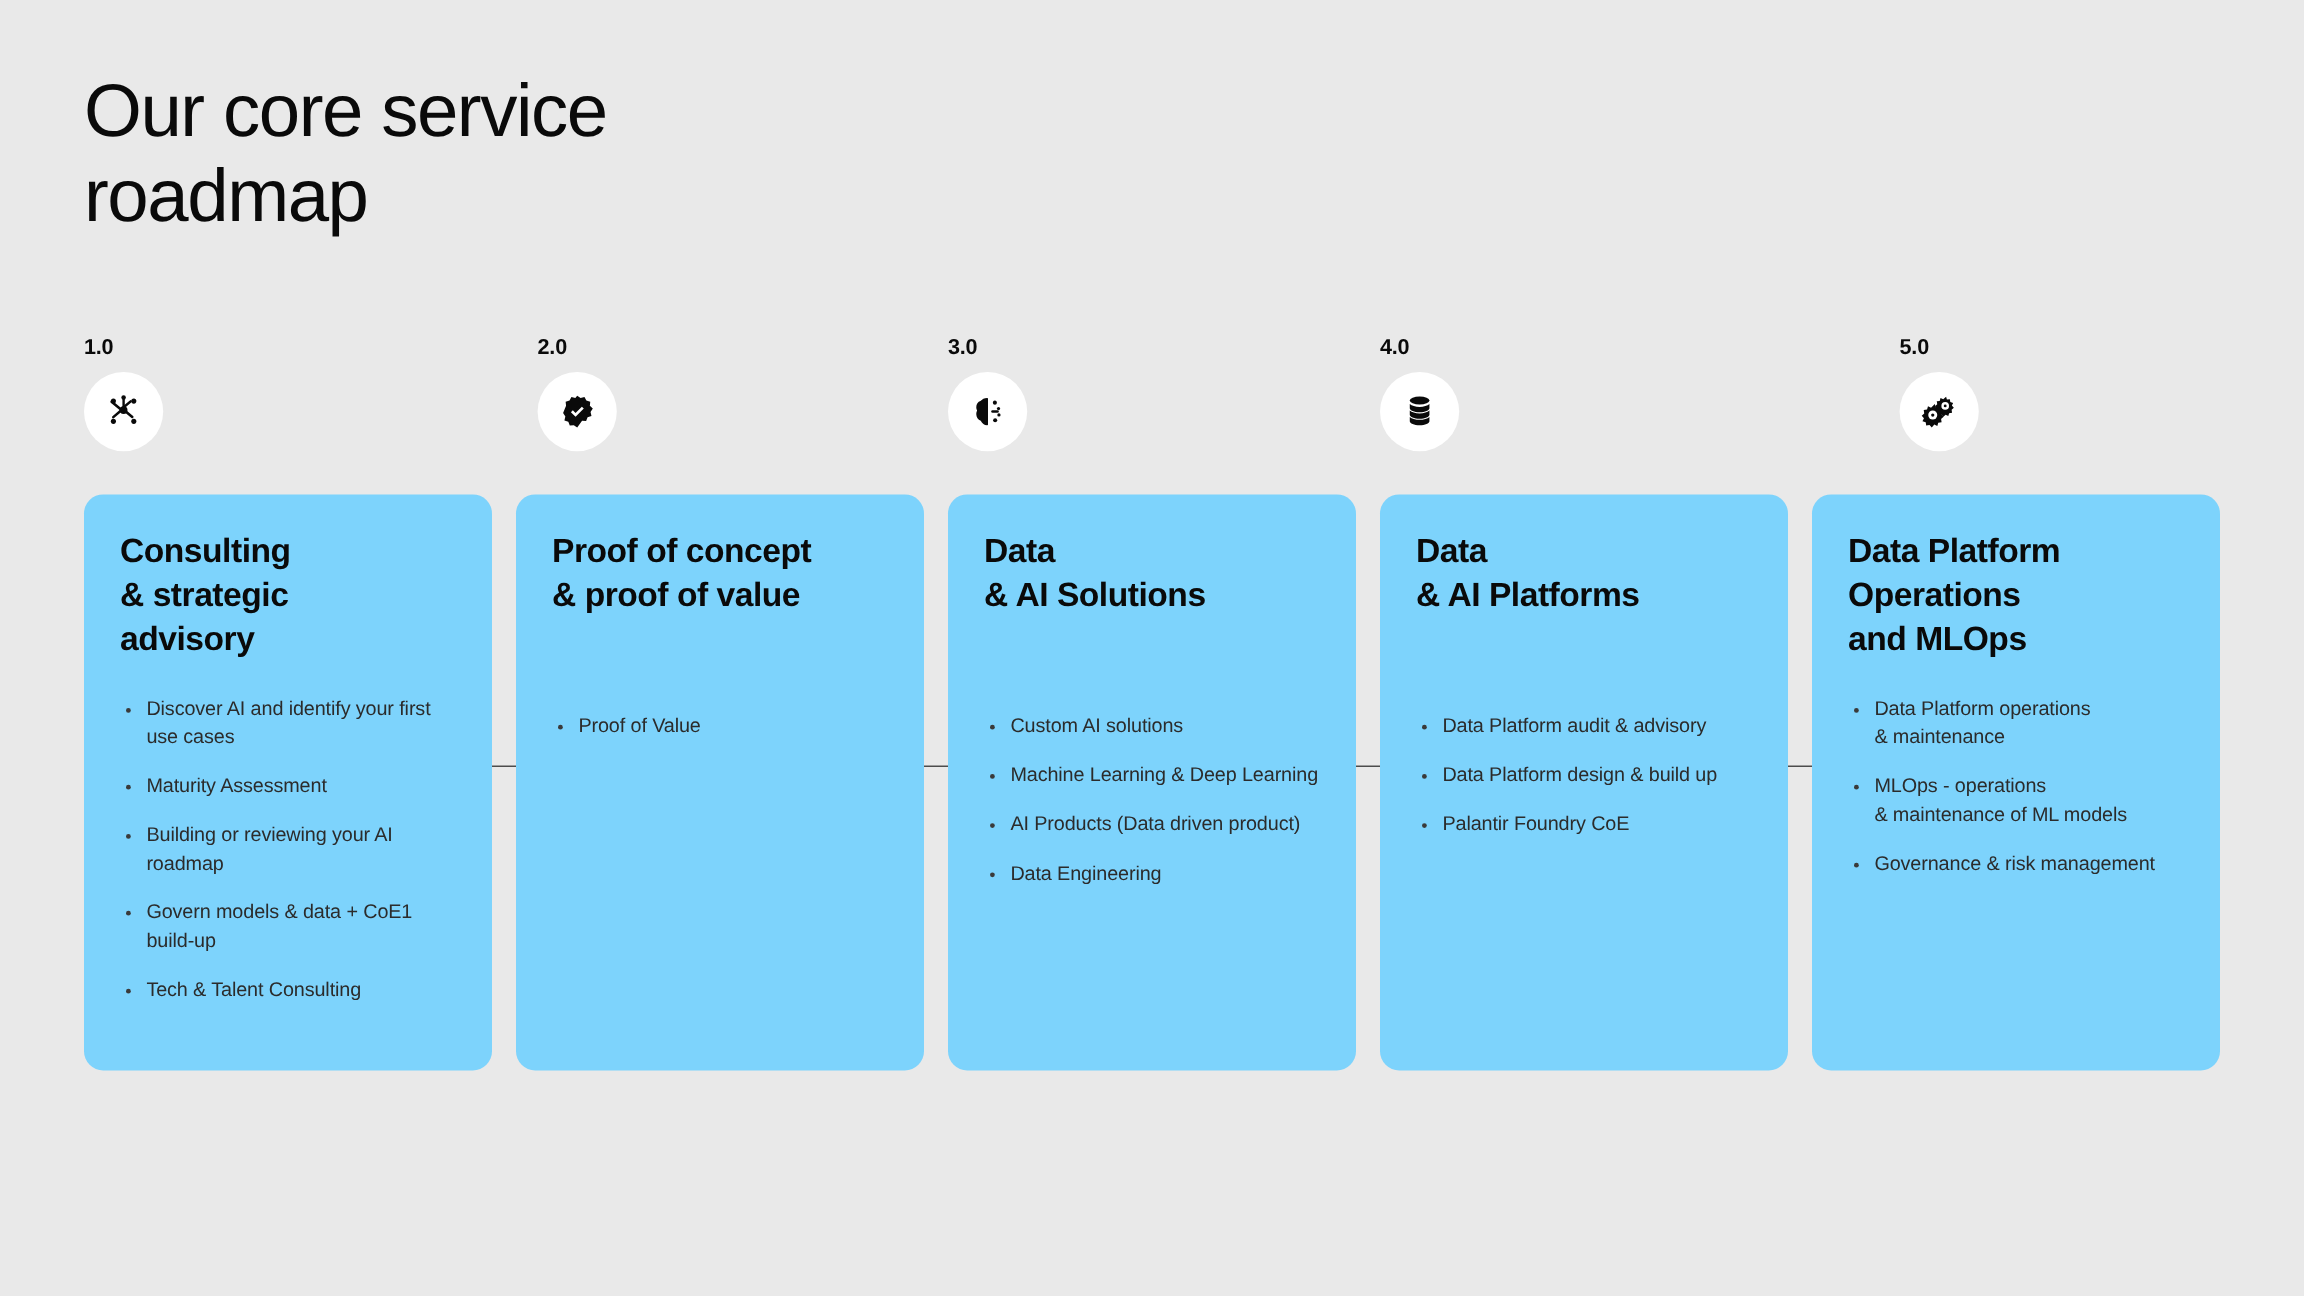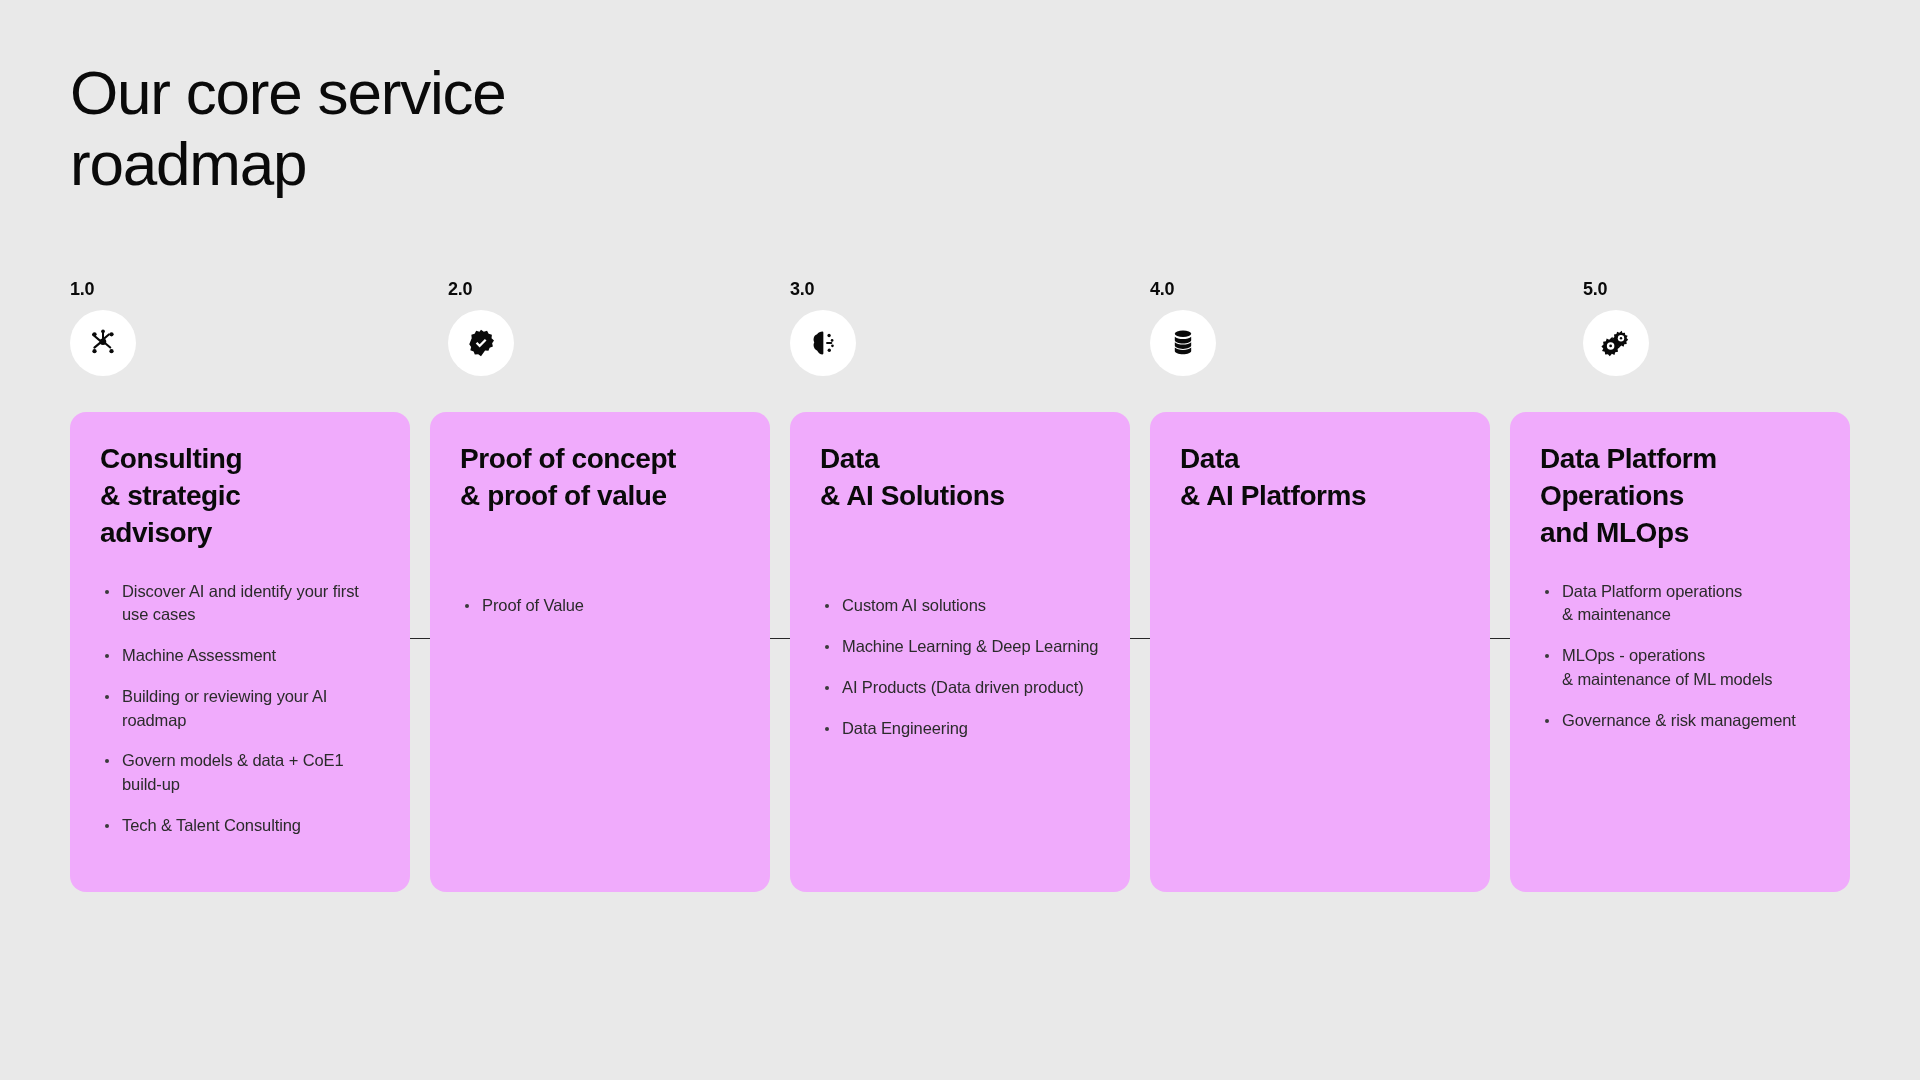--- a/index.html
+++ b/index.html
@@ -40,21 +40,21 @@
   }
   .step-bubble svg{ display:block; }
 
   
   .cards{
     position:absolute; left:70px; top:412px;
     display:flex; gap:20px;
   }
   .card{
     width:340px; height:480px;
-    background:#f0abfc;
+    background:#7dd3fc;
     border-radius:16px;
     padding:28px 30px 24px 30px;
     display:flex; flex-direction:column;
   }
   .card-title{
     font-size:28px; font-weight:700; line-height:1.33;
     letter-spacing:-0.4px; color:#0a0a0a; white-space:pre-line;
   }
   .card-list{
     margin-top:26px; list-style:none;
@@ -168,21 +168,21 @@
   </div>
 
   <div class="cards">
 
     <div class="card pad-a">
       <div class="card-title">Consulting
 &amp; strategic
 advisory</div>
       <ul class="card-list">
         <li>Discover AI and identify your first use cases</li>
-        <li>Machine Assessment</li>
+        <li>Maturity Assessment</li>
         <li>Building or reviewing your AI roadmap</li>
         <li>Govern models &amp; data + CoE1 build-up</li>
         <li>Tech &amp; Talent Consulting</li>
       </ul>
     </div>
 
     <div class="card pad-b">
       <div class="card-title">Proof of concept
 &amp; proof of value</div>
       <ul class="card-list">
@@ -197,20 +197,25 @@
         <li>Custom AI solutions</li>
         <li>Machine Learning &amp; Deep Learning</li>
         <li>AI Products (Data driven product)</li>
         <li>Data Engineering</li>
       </ul>
     </div>
 
     <div class="card pad-b">
       <div class="card-title">Data
 &amp; AI Platforms</div>
+      <ul class="card-list">
+        <li>Data Platform audit &amp; advisory</li>
+        <li>Data Platform design &amp; build up</li>
+        <li>Palantir Foundry CoE</li>
+      </ul>
     </div>
 
     <div class="card pad-c">
       <div class="card-title">Data Platform
 Operations
 and MLOps</div>
       <ul class="card-list">
         <li>Data Platform operations
 &amp; maintenance</li>
         <li>MLOps - operations

